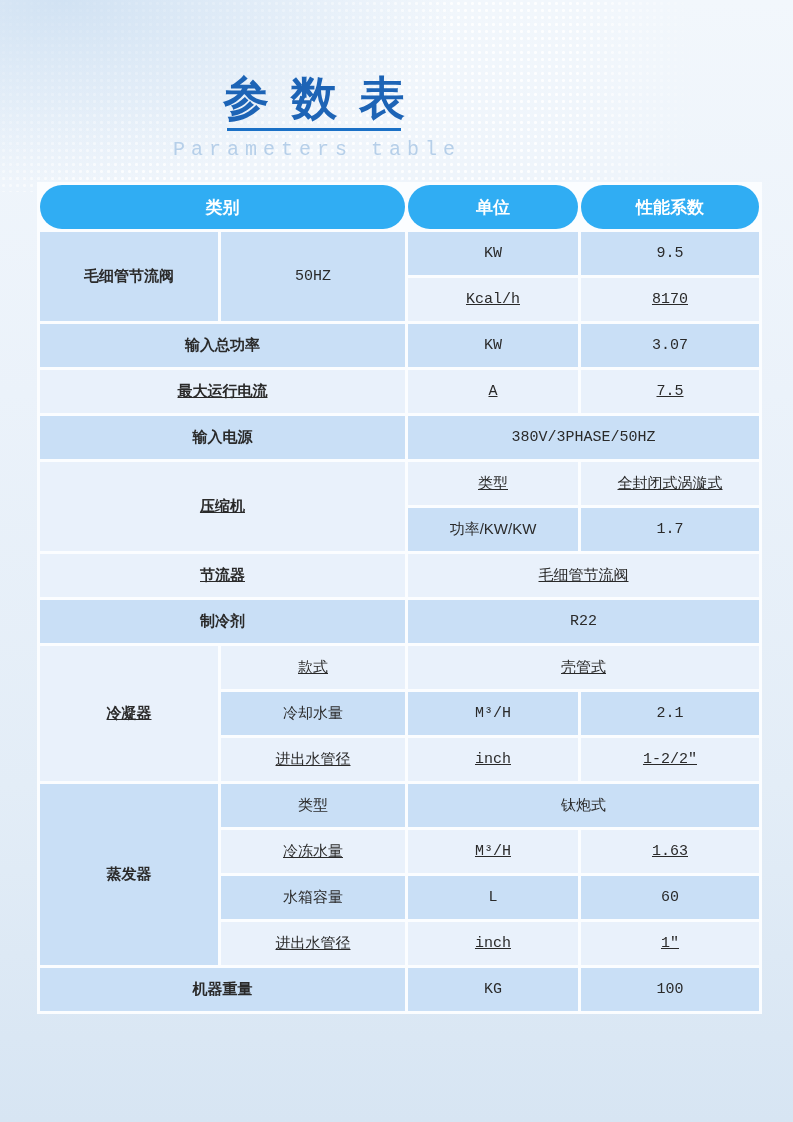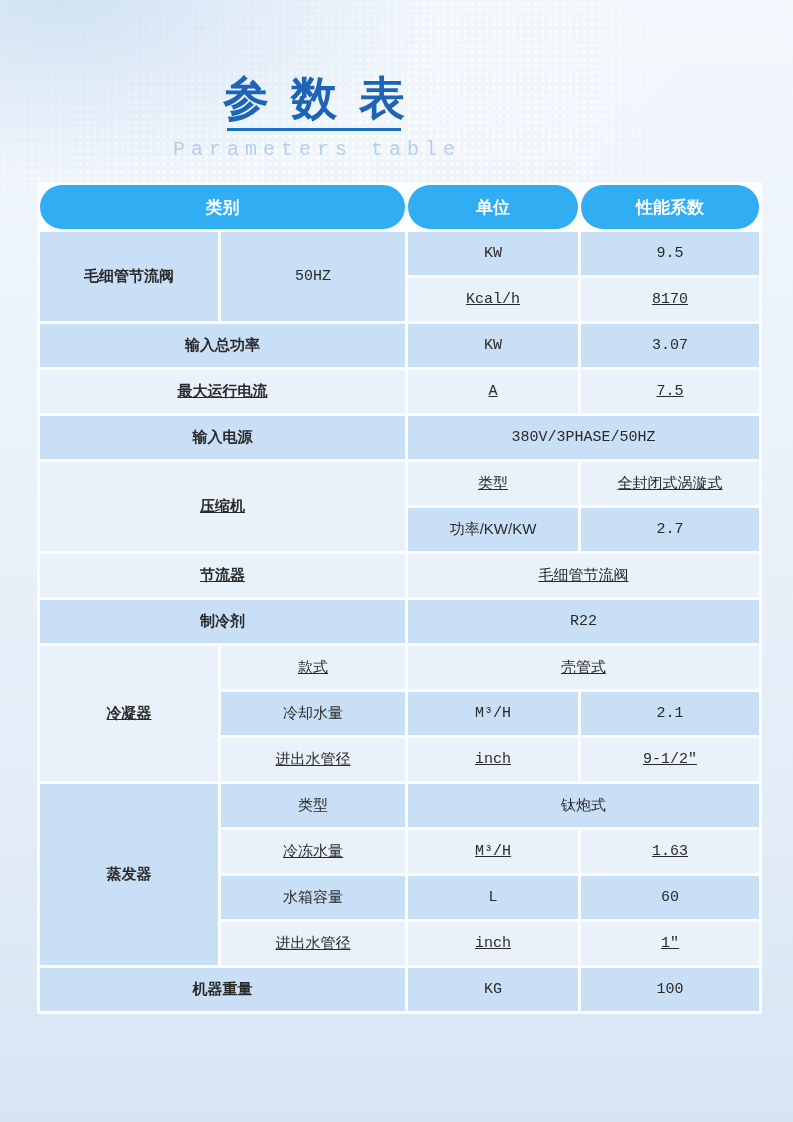--- a/index.html
+++ b/index.html
@@ -123,21 +123,21 @@
       <td colspan="2" class="dark mono">380V/3PHASE/50HZ</td>
     </tr>
 
     <tr>
       <td colspan="2" rowspan="2" class="light lbl">压缩机</td>
       <td class="light cn">类型</td>
       <td class="light cn">全封闭式涡漩式</td>
     </tr>
     <tr>
       <td class="dark cn">功率/KW/KW</td>
-      <td class="dark mono">2.7</td>
+      <td class="dark mono">1.7</td>
     </tr>
 
     <tr>
       <td colspan="2" class="light lbl">节流器</td>
       <td colspan="2" class="light cn">毛细管节流阀</td>
     </tr>
 
     <tr>
       <td colspan="2" class="dark lbl">制冷剂</td>
       <td colspan="2" class="dark mono">R22</td>
@@ -149,21 +149,21 @@
       <td colspan="2" class="light cn">壳管式</td>
     </tr>
     <tr>
       <td class="dark cn">冷却水量</td>
       <td class="dark mono">M³/H</td>
       <td class="dark mono">2.1</td>
     </tr>
     <tr>
       <td class="light cn">进出水管径</td>
       <td class="light mono">inch</td>
-      <td class="light mono">9-1/2″</td>
+      <td class="light mono">1-2/2″</td>
     </tr>
 
     <tr>
       <td rowspan="4" class="dark lbl">蒸发器</td>
       <td class="dark cn">类型</td>
       <td colspan="2" class="dark cn">钛炮式</td>
     </tr>
     <tr>
       <td class="light cn">冷冻水量</td>
       <td class="light mono">M³/H</td>

